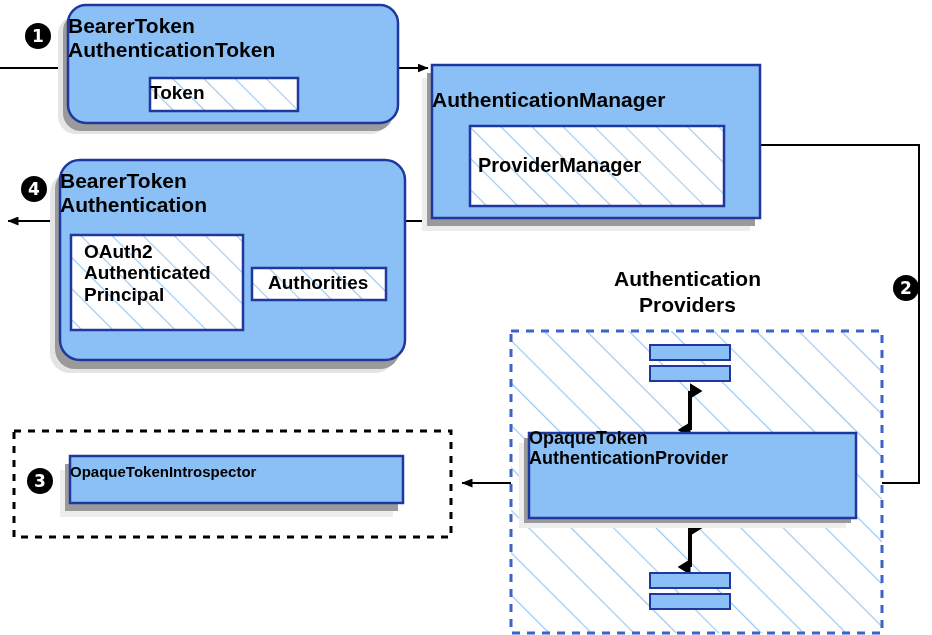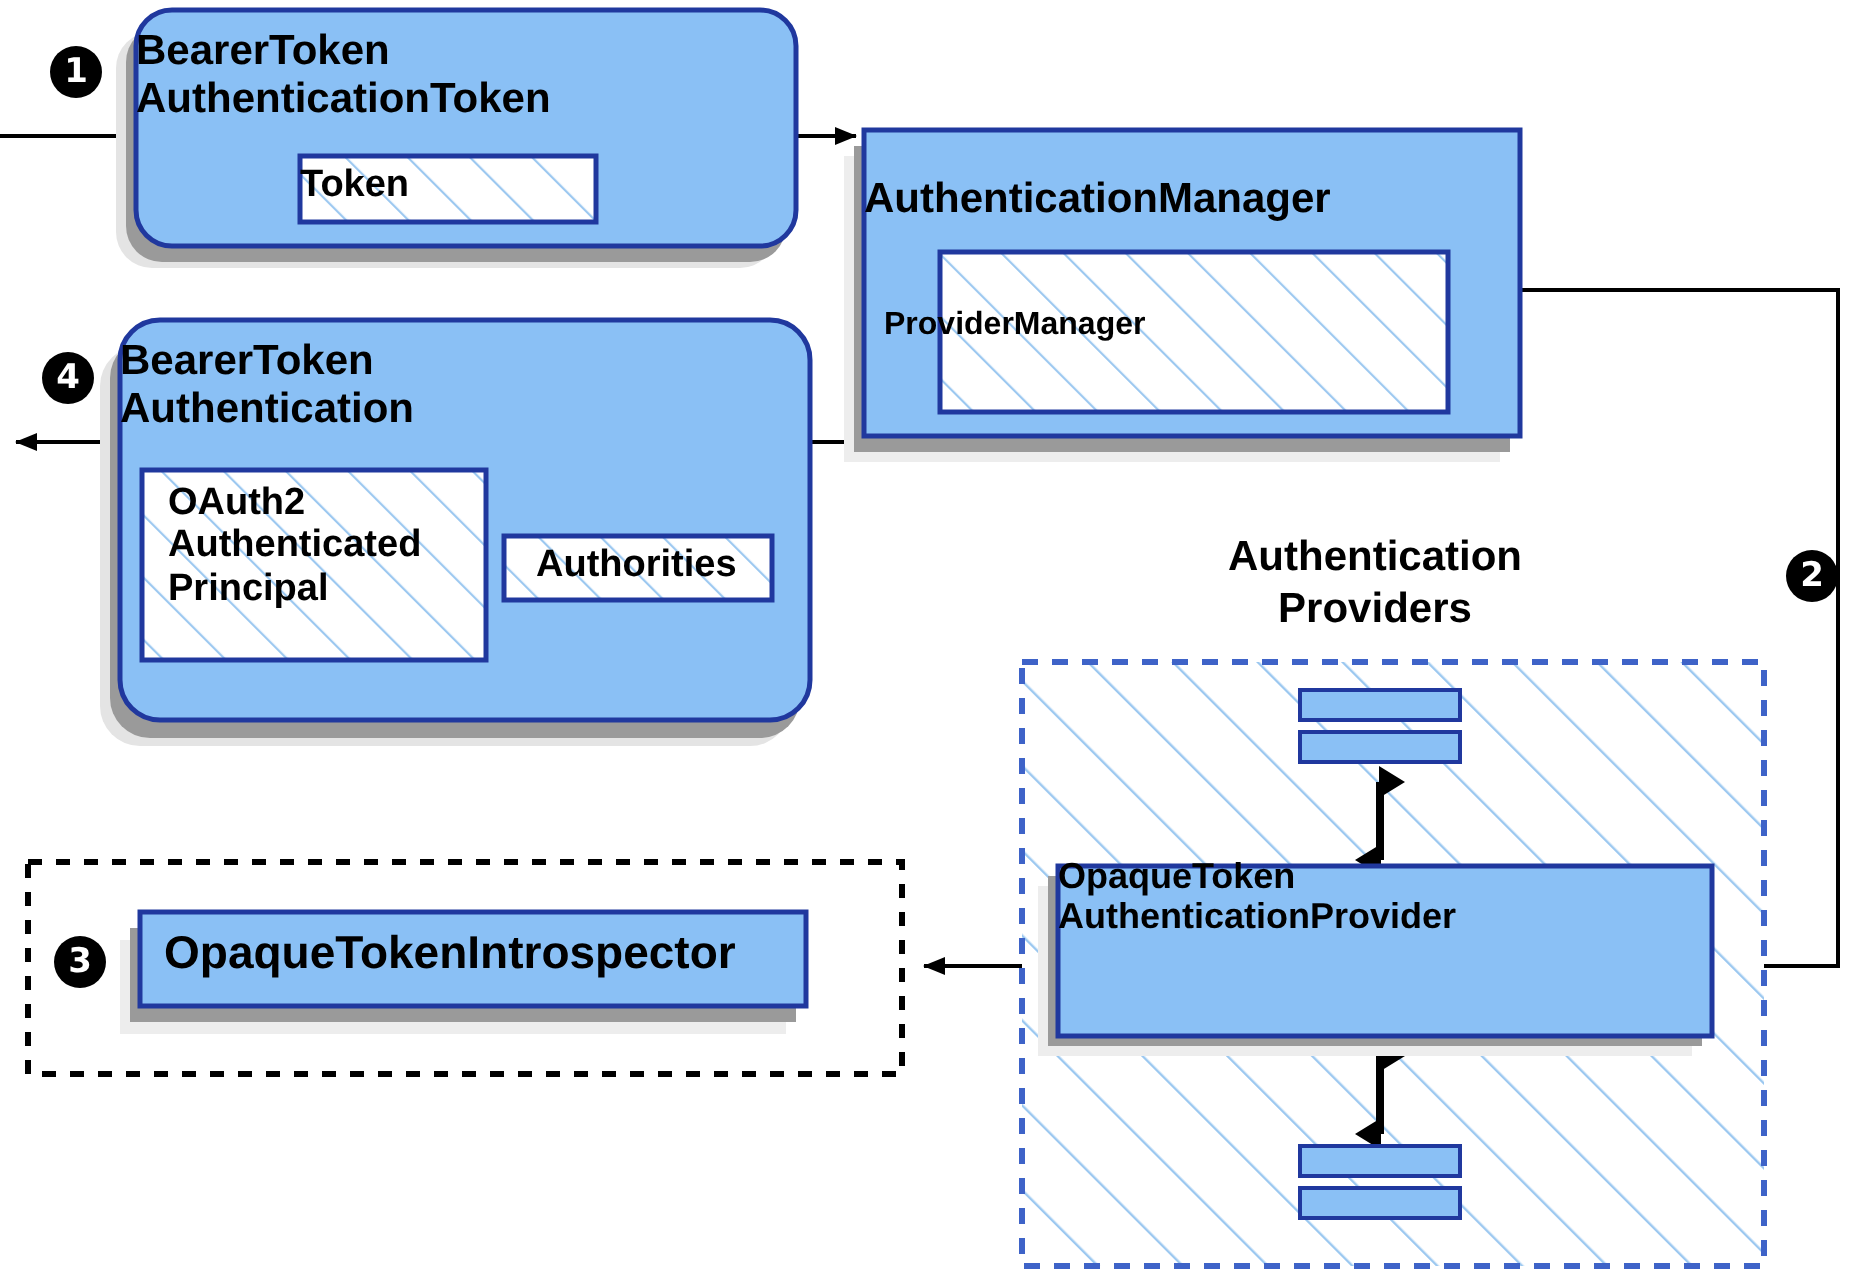--- a/index.html
+++ b/index.html
@@ -169,35 +169,35 @@
     </g>
   </svg>
 
   <div class="node-label" style="left:68px; top:14px; width:330px; font-size:21px;">BearerToken
 AuthenticationToken</div>
 
   <div class="node-label" style="left:150px; top:82px; width:164px; font-size:19px;">Token</div>
 
   <div class="node-label" style="left:432px; top:88px; width:328px; font-size:21px;">AuthenticationManager</div>
 
-  <div class="node-label" style="left:442px; top:154px; width:254px; font-size:16px;">ProviderManager</div>
+  <div class="node-label" style="left:478px; top:154px; width:254px; font-size:20px;">ProviderManager</div>
 
   <div class="node-label" style="left:60px; top:169px; width:345px; font-size:21px;">BearerToken
 Authentication</div>
 
   <div class="node-label" style="left:71px; top:241px; width:172px; font-size:19px;padding-left:13px;">OAuth2
 Authenticated
 Principal</div>
 
   <div class="node-label" style="left:268px; top:272px; width:153px; font-size:19px;">Authorities</div>
 
   <div class="node-label" style="left:529px; top:428px; width:327px; font-size:18px;">OpaqueToken
 AuthenticationProvider</div>
 
-  <div class="node-label" style="left:82px; top:464px; width:359px; font-size:23px;">OpaqueTokenIntrospector</div>
+  <div class="node-label" style="left:70px; top:464px; width:359px; font-size:15px;">OpaqueTokenIntrospector</div>
 
   <div class="group-title" style="left:600px; top:266px; width:175px;">Authentication
 Providers</div>
 
   <div class="marker-num" style="left:25px; top:23px;">1</div>
   <div class="marker-num" style="left:893px; top:275px;">2</div>
   <div class="marker-num" style="left:27px; top:468px;">3</div>
   <div class="marker-num" style="left:21px; top:176px;">4</div>
 
 </div>

